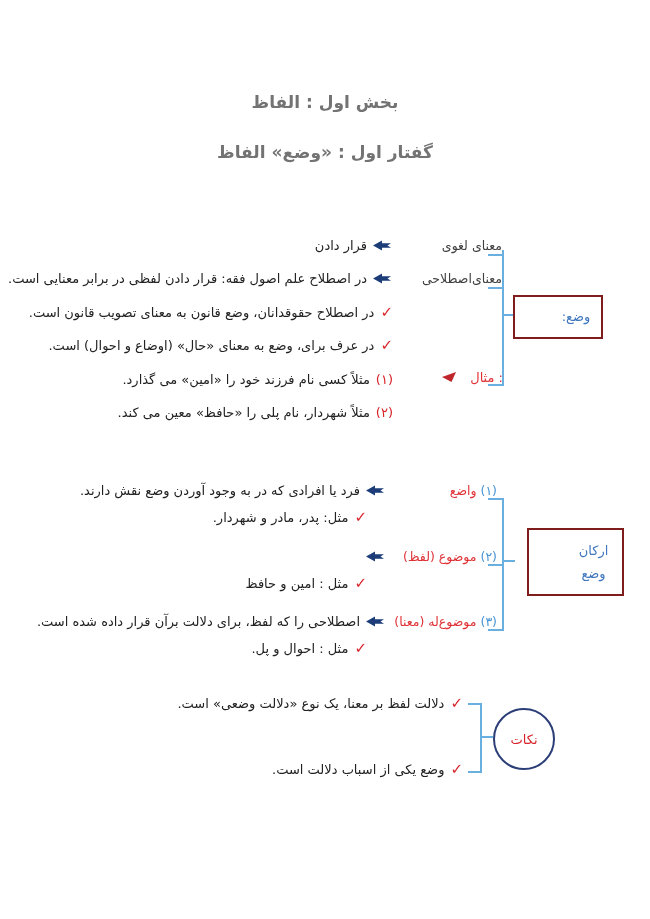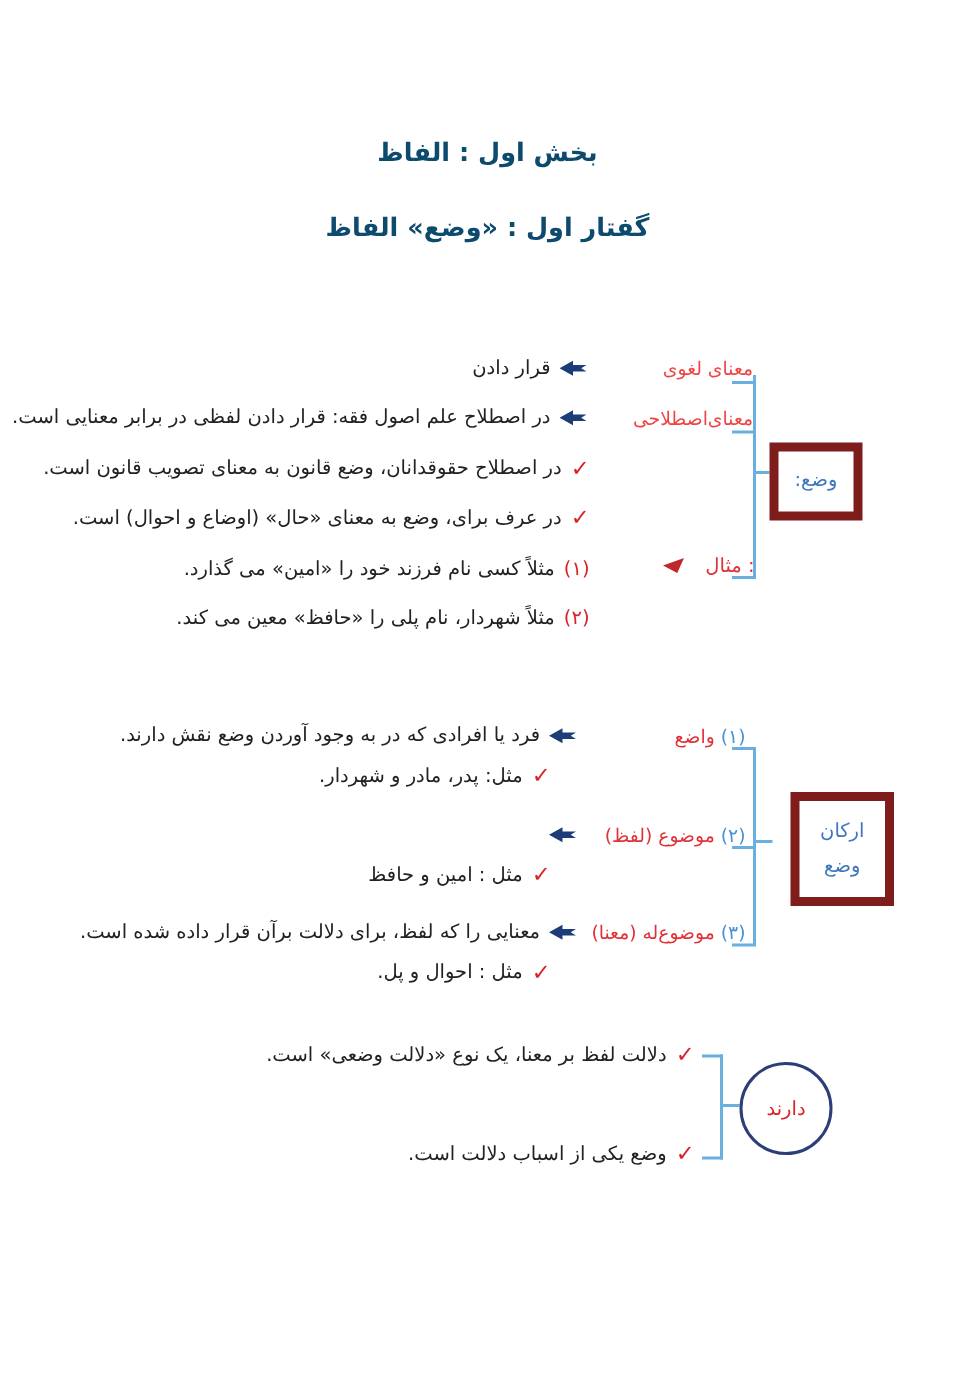--- a/index.html
+++ b/index.html
@@ -2,40 +2,40 @@
 <html lang="fa"><head>
 <meta charset="utf-8">
 <style>
   html,body{margin:0;padding:0;background:#ffffff;}
   .canvas{
     position:relative;width:650px;height:919px;background:#ffffff;
     font-family:"DejaVu Sans",sans-serif;overflow:hidden;
   }
   .h1,.h2{
     position:absolute;left:0;width:100%;text-align:center;
-    font-weight:bold;font-size:17px;color:#0c4a6e;direction:rtl;
+    font-weight:bold;font-size:17px;color:#737373;direction:rtl;
   }
   .h1{top:92px;} .h2{top:142px;}
   .row{
     position:absolute;display:flex;align-items:center;gap:6px;direction:rtl;
     font-size:13px;color:#222;white-space:nowrap;
   }
-  .lbl{width:105px;color:#ef4444;font-size:12.5px;}
+  .lbl{width:105px;color:#404040;font-size:12.5px;}
   .lbl2{width:107px;font-size:12.5px;white-space:nowrap;}
   .bnum{color:#4793d3;}
   .blbl{color:#e03136;}
   .chk{color:#d8232a;font-size:15px;line-height:1;font-weight:bold;}
   .num{color:#d8232a;}
   .arr{flex:0 0 auto;}
   .vline,.hline{position:absolute;background:#69b0e0;}
   .vline{width:2px;} .hline{height:2px;}
   .box{
-    position:absolute;border:6px solid #7f1d1d;display:flex;flex-direction:column;
+    position:absolute;border:2px solid #7f1d1d;display:flex;flex-direction:column;
     align-items:center;justify-content:center;direction:rtl;color:#3f76bd;
-    font-size:13px;line-height:1.8;background:#fff;
+    font-size:13px;line-height:1.8;background:#fff;padding-left:36px;
   }
   .circle{
     position:absolute;border:2px solid #2c3e78;border-radius:50%;
     display:flex;align-items:center;justify-content:center;direction:rtl;
     color:#d8232a;font-size:13px;background:#fff;
   }
   .masal{
     position:absolute;display:flex;direction:ltr;align-items:center;gap:14px;
     color:#e03136;font-size:13px;white-space:nowrap;
   }
@@ -132,21 +132,21 @@
   </div>
 
   <div class="row" style="top:614px;right:153px;">
     <div class="lbl2">
       <span class="bnum">(۳)</span>
       <span class="blbl">موضوع‌له (معنا)</span>
     </div>
     <svg class="arr" width="18" height="11" viewBox="0 0 18 11">
         <path d="M0 5.5 L9 0.5 L9 3.3 L18 3.3 L14.5 5.5 L18 7.7 L9 7.7 L9 10.5 Z" fill="#1d3d78"></path>
       </svg>
-    <span>معنایی را که لفظ، برای دلالت برآن قرار داده شده است.</span>
+    <span>اصطلاحی را که لفظ، برای دلالت برآن قرار داده شده است.</span>
   </div>
   <div class="row" style="top:641px;right:283px;">
     <span class="chk">✓</span>
     <span>مثل : احوال و پل.</span>
   </div>
 
   <div class="vline" style="left:502px;top:498px;height:133px;"></div>
   <div class="hline" style="left:488px;top:498px;width:14px;"></div>
   <div class="hline" style="left:488px;top:564px;width:14px;"></div>
   <div class="hline" style="left:488px;top:629px;width:14px;"></div>
@@ -165,17 +165,17 @@
     <span class="chk">✓</span>
     <span>وضع یکی از اسباب دلالت است.</span>
   </div>
 
   <div class="hline" style="left:468px;top:703px;width:14px;"></div>
   <div class="vline" style="left:480px;top:703px;height:70px;"></div>
   <div class="hline" style="left:468px;top:771px;width:14px;"></div>
   <div class="hline" style="left:482px;top:736px;width:11px;"></div>
 
   <div class="circle" style="left:493px;top:708px;width:58px;height:58px;">
-    <span>دارند</span>
+    <span>نکات</span>
   </div>
 
 
 </div>
 
 </body></html>

